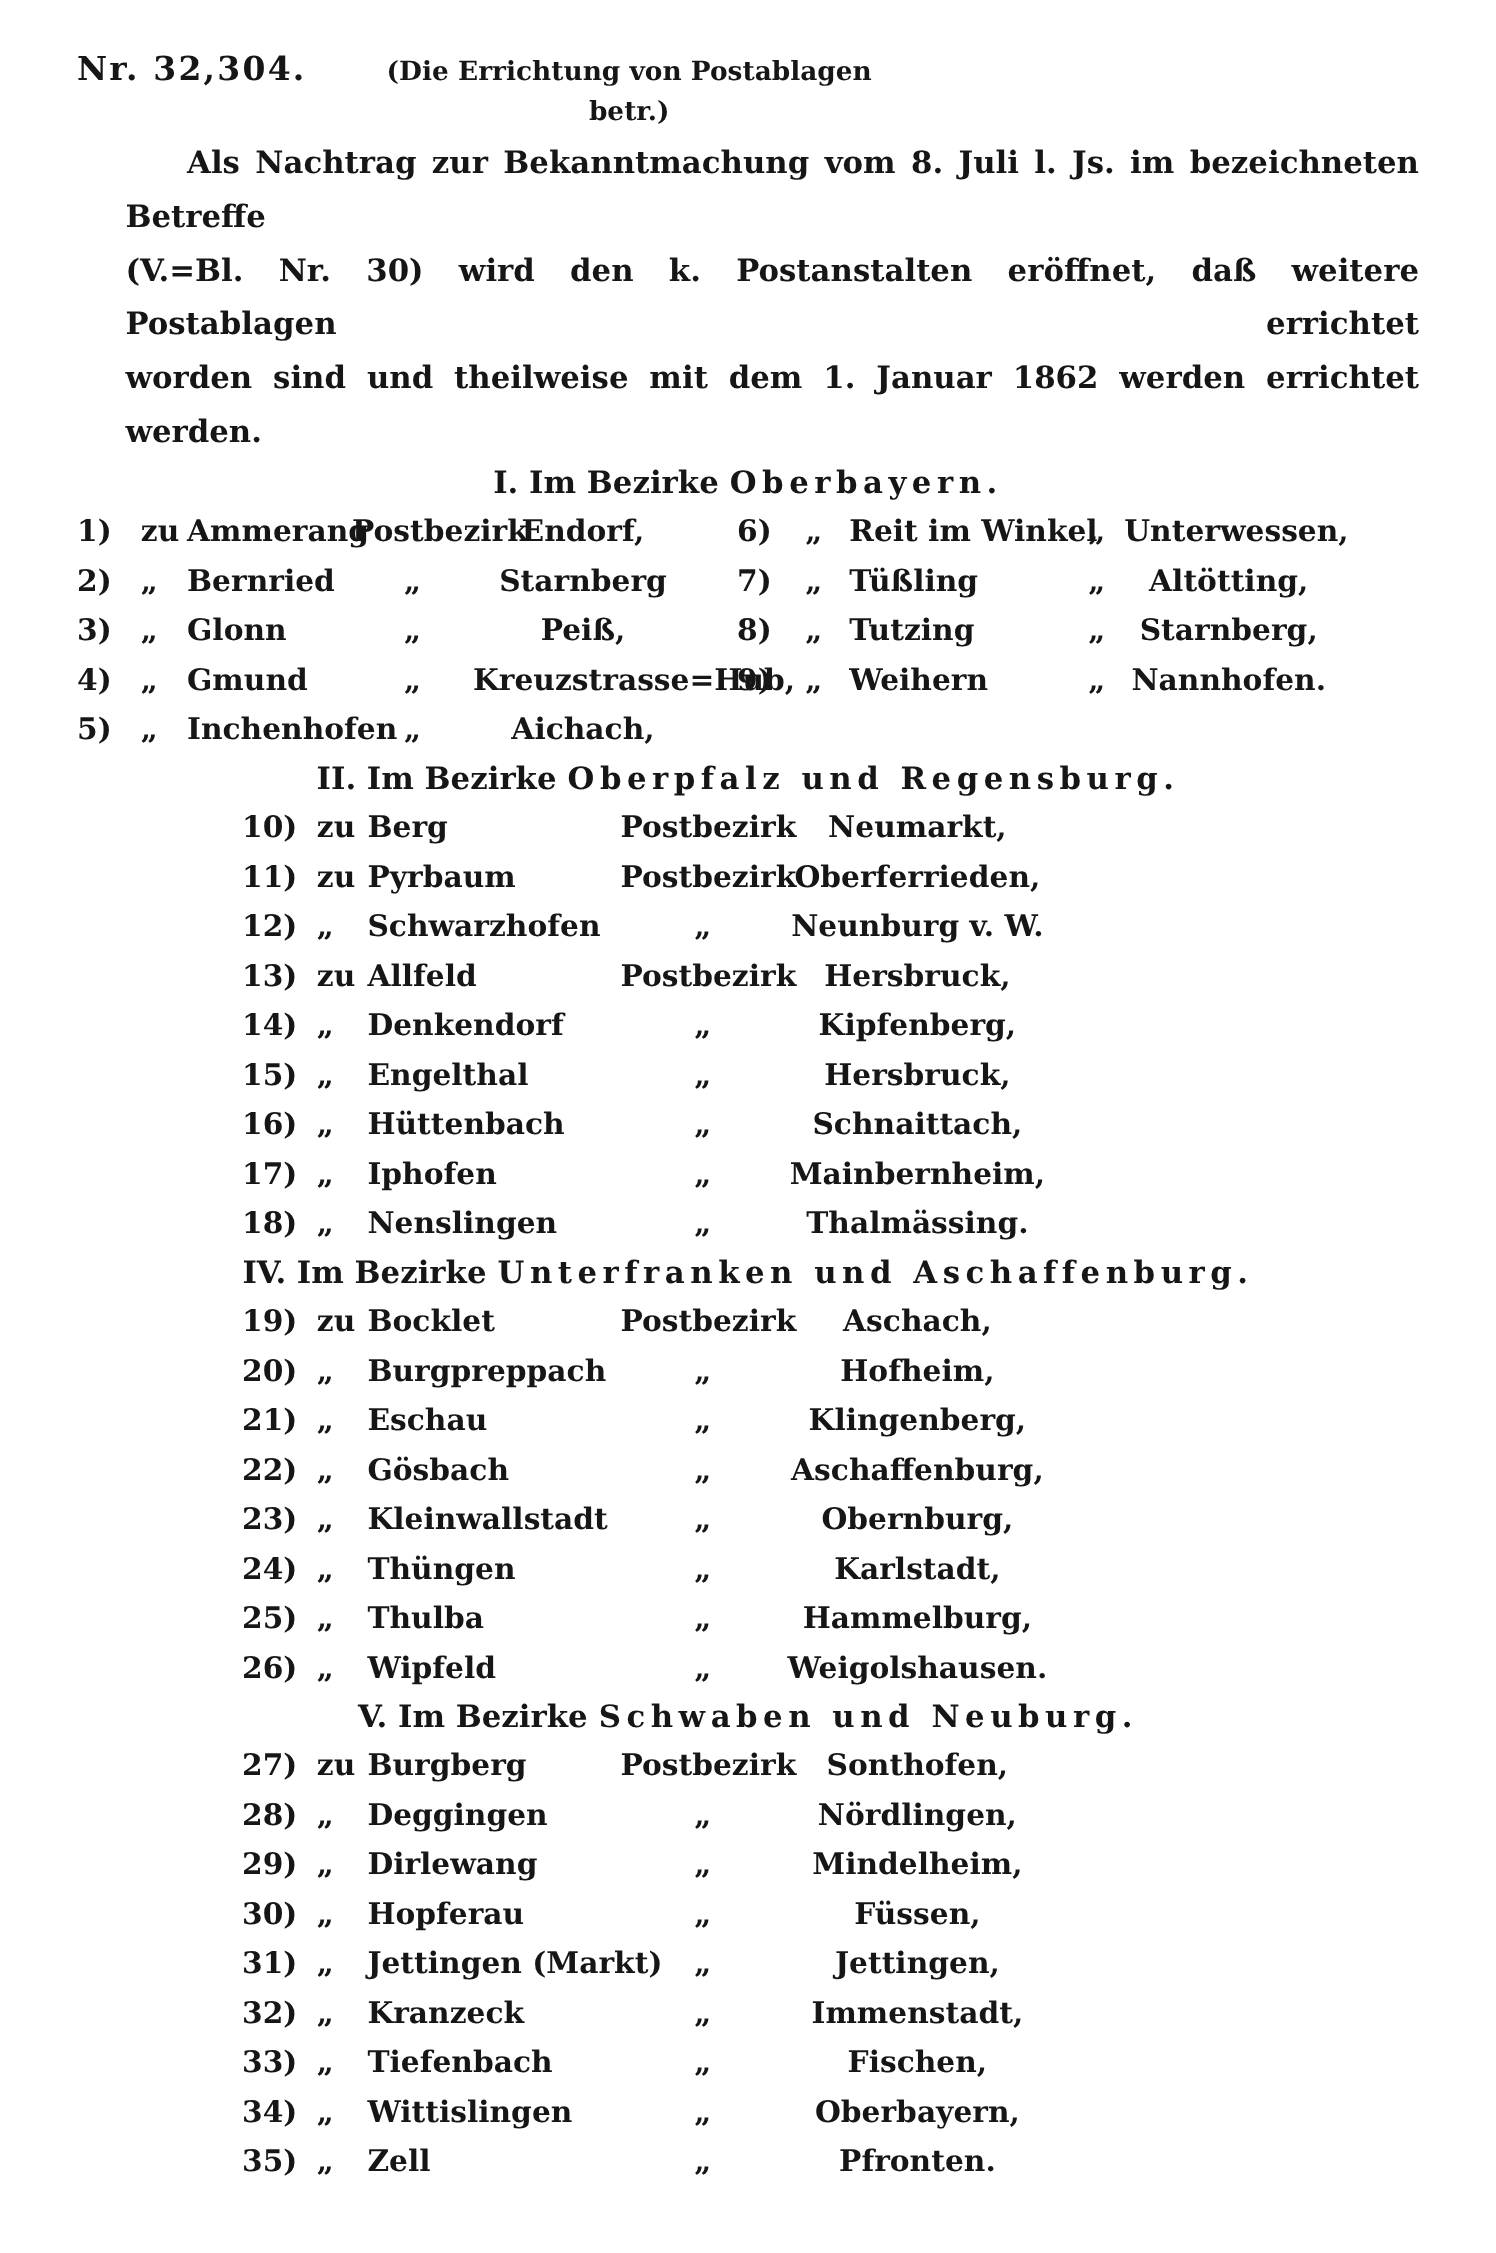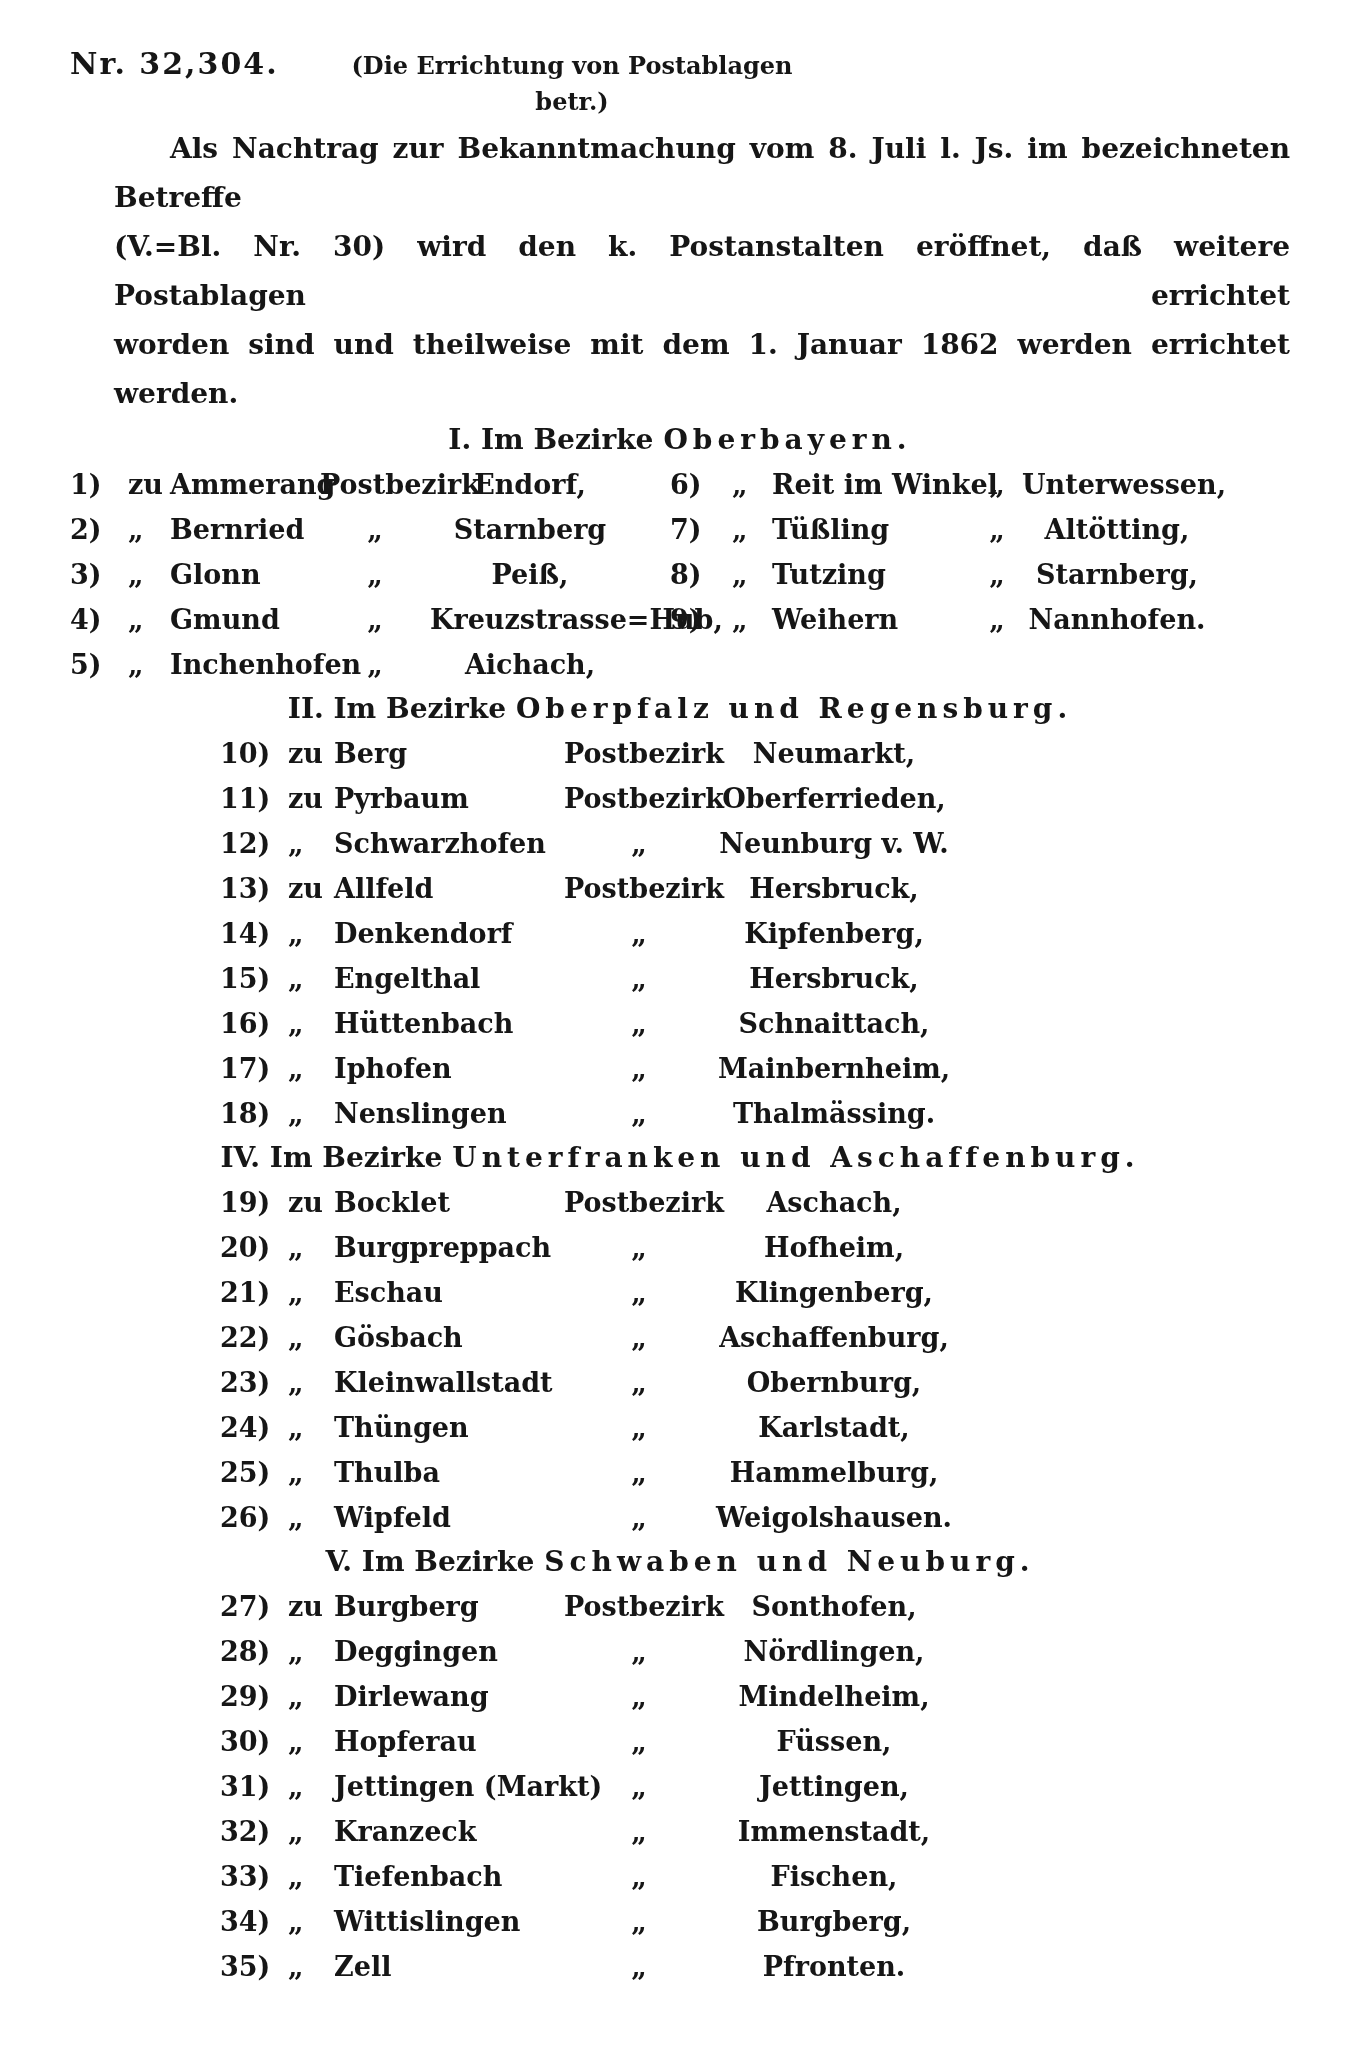--- a/index.html
+++ b/index.html
@@ -249,21 +249,21 @@
           <span class="c district">Immenstadt,</span>
           <span class="c num">33)</span>
           <span class="c prep">„</span>
           <span class="c place">Tiefenbach</span>
           <span class="c label">„</span>
           <span class="c district">Fischen,</span>
           <span class="c num">34)</span>
           <span class="c prep">„</span>
           <span class="c place">Wittislingen</span>
           <span class="c label">„</span>
-          <span class="c district">Burgberg,</span>
+          <span class="c district">Oberbayern,</span>
           <span class="c num">35)</span>
           <span class="c prep">„</span>
           <span class="c place">Zell</span>
           <span class="c label">„</span>
           <span class="c district">Pfronten.</span>
         </div>
       </section>
     </div>
 
 </main>

